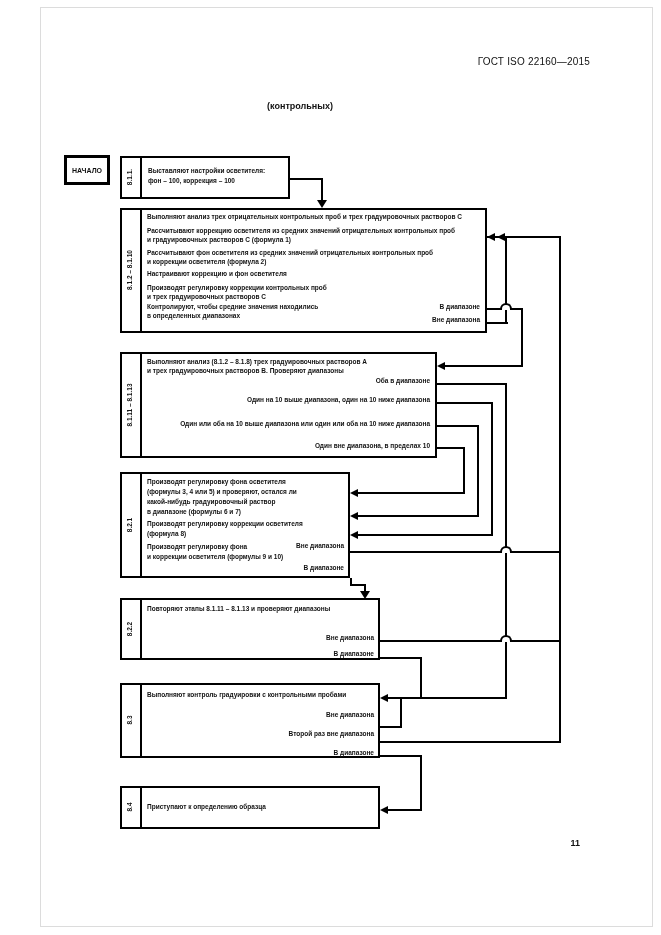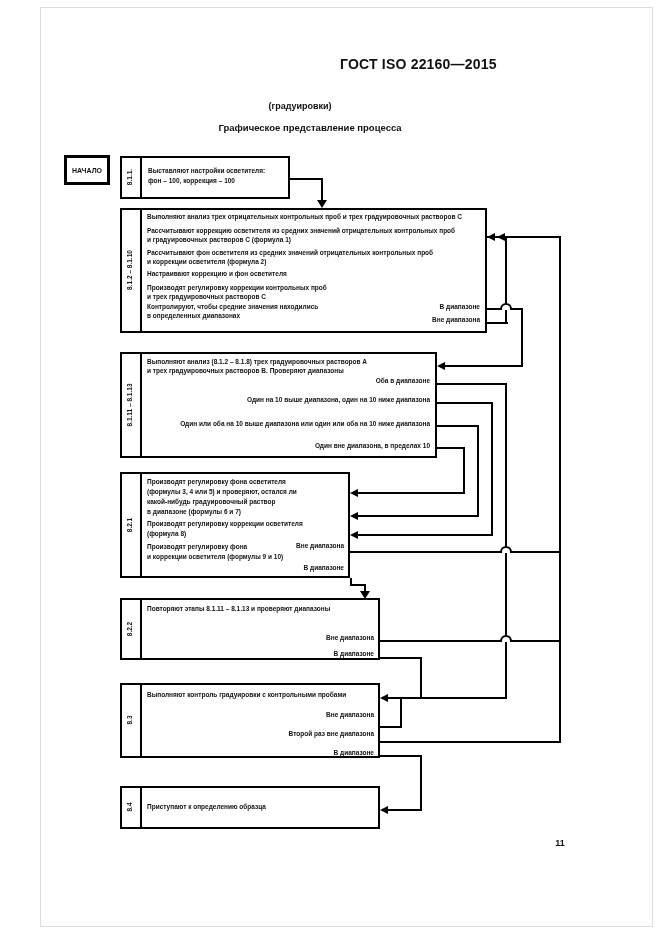--- a/index.html
+++ b/index.html
@@ -3,27 +3,27 @@
 <meta charset="utf-8">
 <style>
   html,body { margin:0; padding:0; background:#ffffff; }
   .page {
     position:relative; width:661px; height:935px; background:#ffffff;
     font-family:"Liberation Sans", sans-serif; color:#111;
     overflow:hidden;
   }
   .scanframe { position:absolute; left:40px; top:7px; width:611px; height:918px;
     border:1px solid #dcdcdc; pointer-events:none; }
-  .docnum { position:absolute; top:56px; left:340px; width:250px; text-align:left;
-    font-size:14px; font-weight:bold; letter-spacing:0.2px; }
+  .docnum { position:absolute; top:56px; left:340px; width:250px; text-align:right;
+    font-size:10px; font-weight:normal; letter-spacing:0.2px; }
   .annex { position:absolute; left:60px; width:480px; text-align:center;
     font-size:9px; font-weight:bold; }
   .figtitle { position:absolute; left:60px; width:500px; text-align:center;
     font-size:9.5px; font-weight:bold; }
-  .pagenum { position:absolute; left:540px; top:838px; width:40px; text-align:center;
+  .pagenum { position:absolute; left:540px; top:838px; width:40px; text-align:right;
     font-size:9px; font-weight:bold; }
 
   .box { position:absolute; box-sizing:border-box; border:2px solid #000; background:#fff; }
   .startbox { position:absolute; box-sizing:border-box; border:3px solid #000; background:#fff;
     display:flex; align-items:center; justify-content:center;
     font-size:7px; font-weight:bold; }
   .vsep { position:absolute; width:2px; background:#000; }
   .vlabel { position:absolute; width:120px; height:10px; text-align:center;
     font-size:6.5px; font-weight:bold; white-space:nowrap;
     transform:rotate(-90deg); }
@@ -44,22 +44,21 @@
     background:#fff; border:2px solid #000; border-bottom:none;
     border-radius:7px 7px 0 0; }
 </style>
 </head>
 <body>
 
 <div class="page">
   <div class="scanframe"></div>
 
   <div class="docnum">ГОСТ ISO 22160—2015</div>
-  <div class="annex" style="top:101px;">(градуировки)</div>
-  <div class="figtitle" style="top:122px;">Графическое представление процесса</div>
+  <div class="annex" style="top:101px;">(контрольных)</div>
 
   <div class="startbox" style="left:64px;top:155px;width:46px;height:30px;">
     <span>НАЧАЛО</span>
   </div>
 
   <div class="box" style="left:120px;top:156px;width:170px;height:43px;"></div>
   <div class="vsep" style="left:140px;top:156px;height:43px;"></div>
   <div class="vlabel" style="left:71px;top:172px;">8.1.1.</div>
   <div class="txt" style="left:148px;top:166px;width:138px;">Выставляют настройки осветителя:
 фон – 100, коррекция – 100</div>

